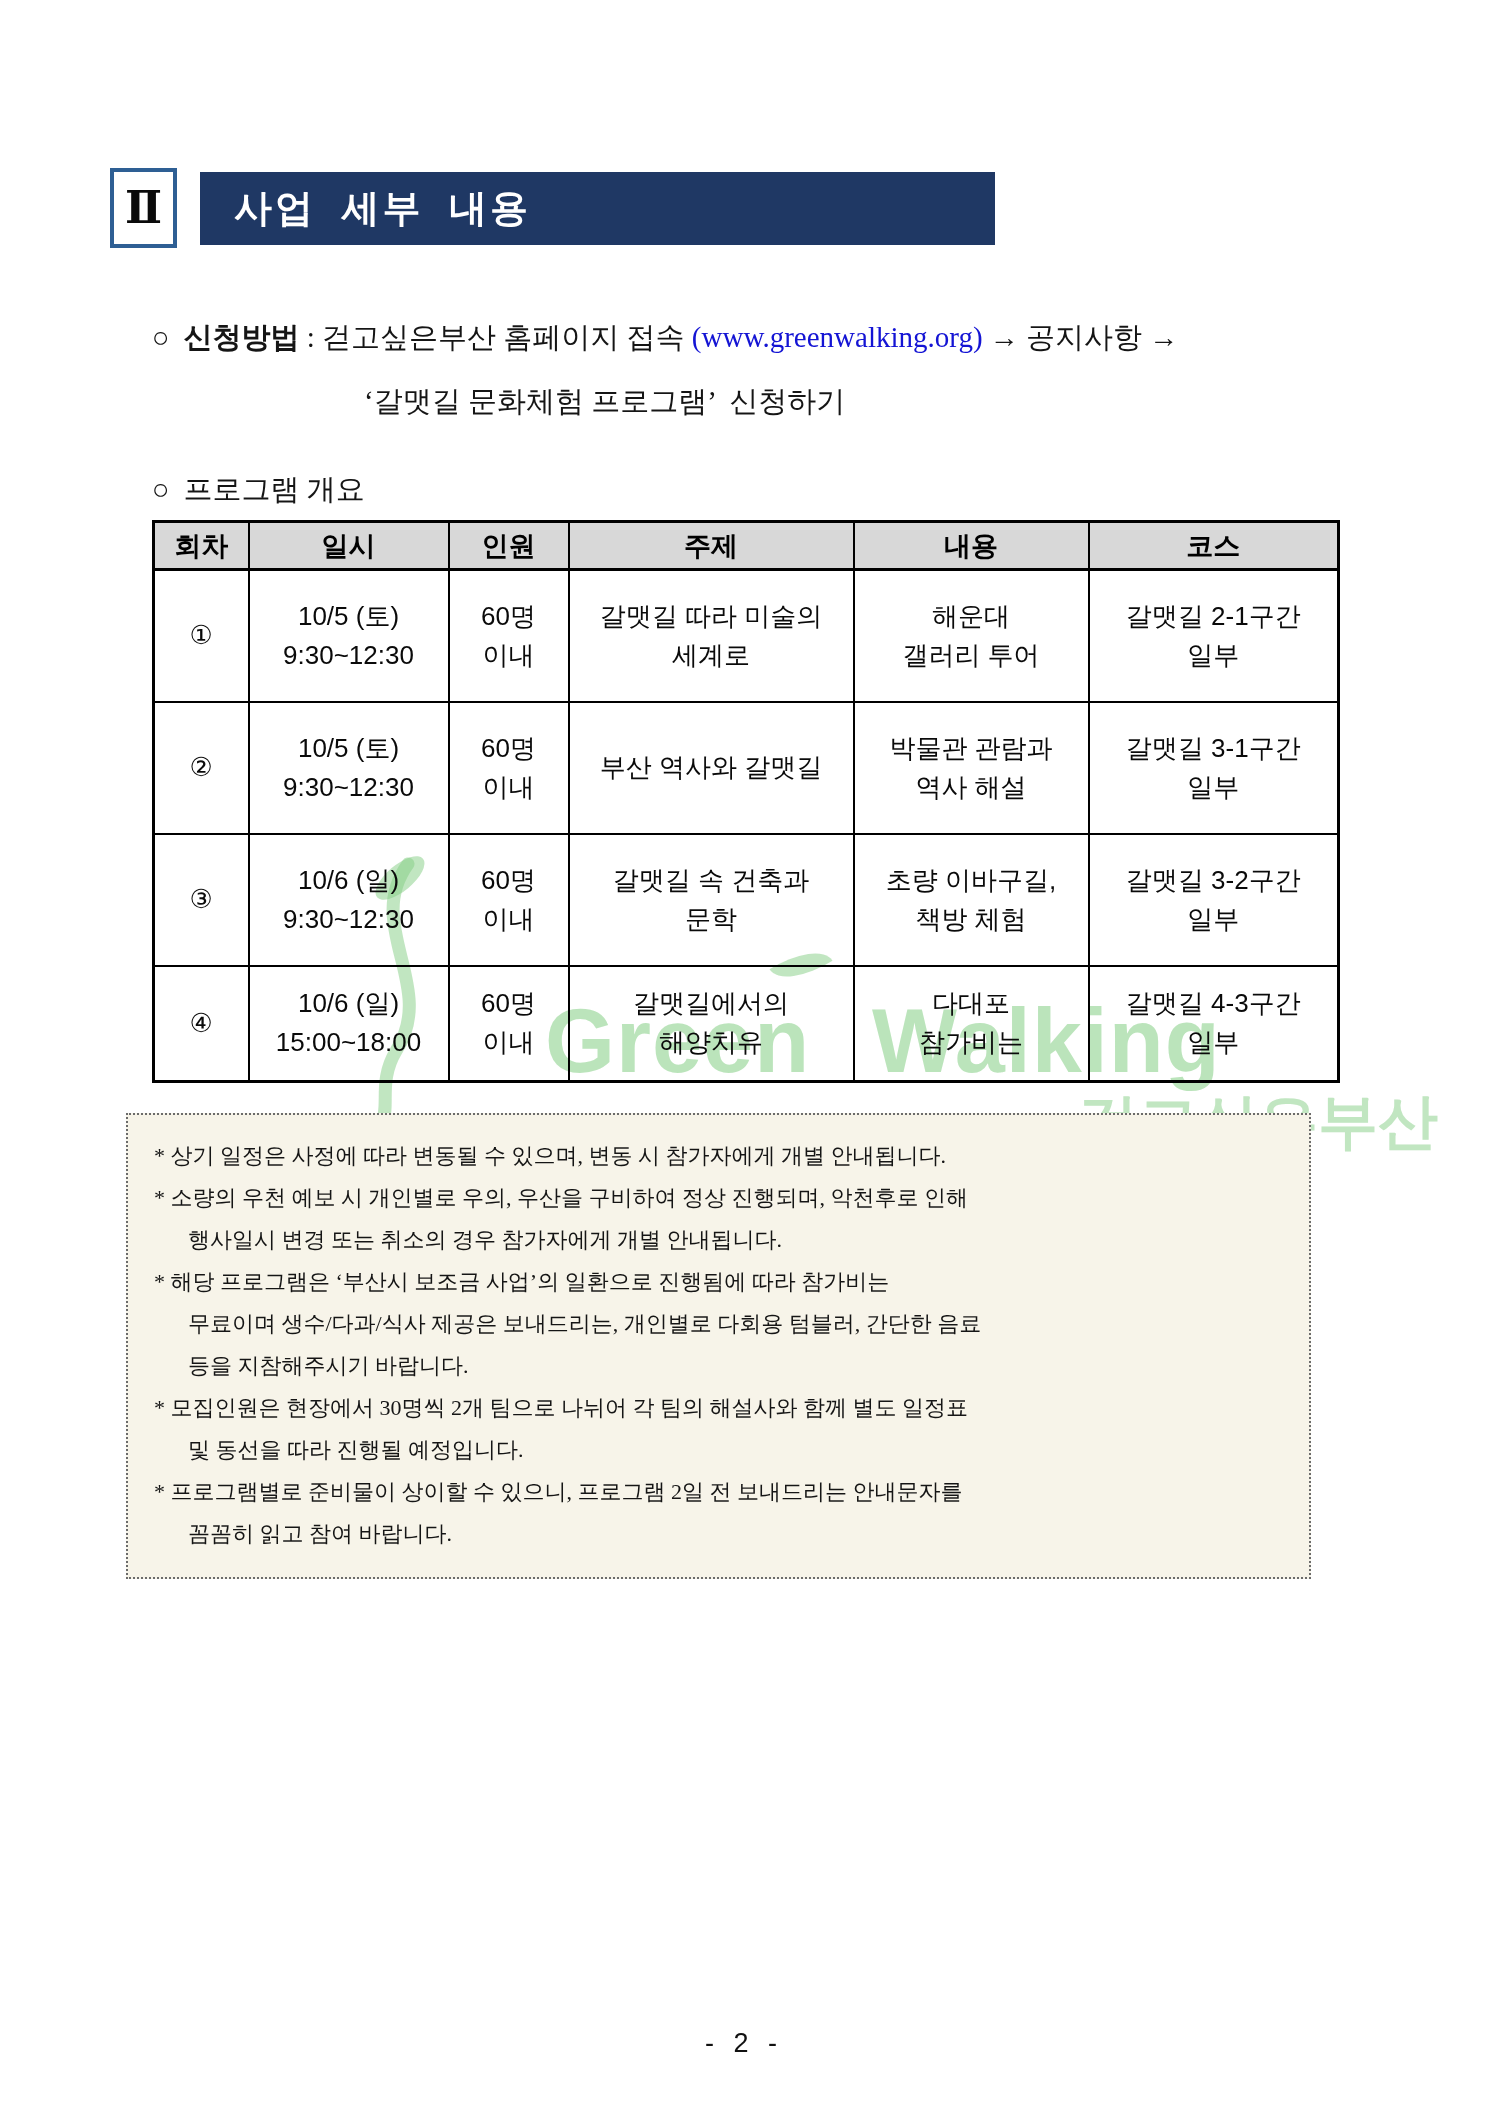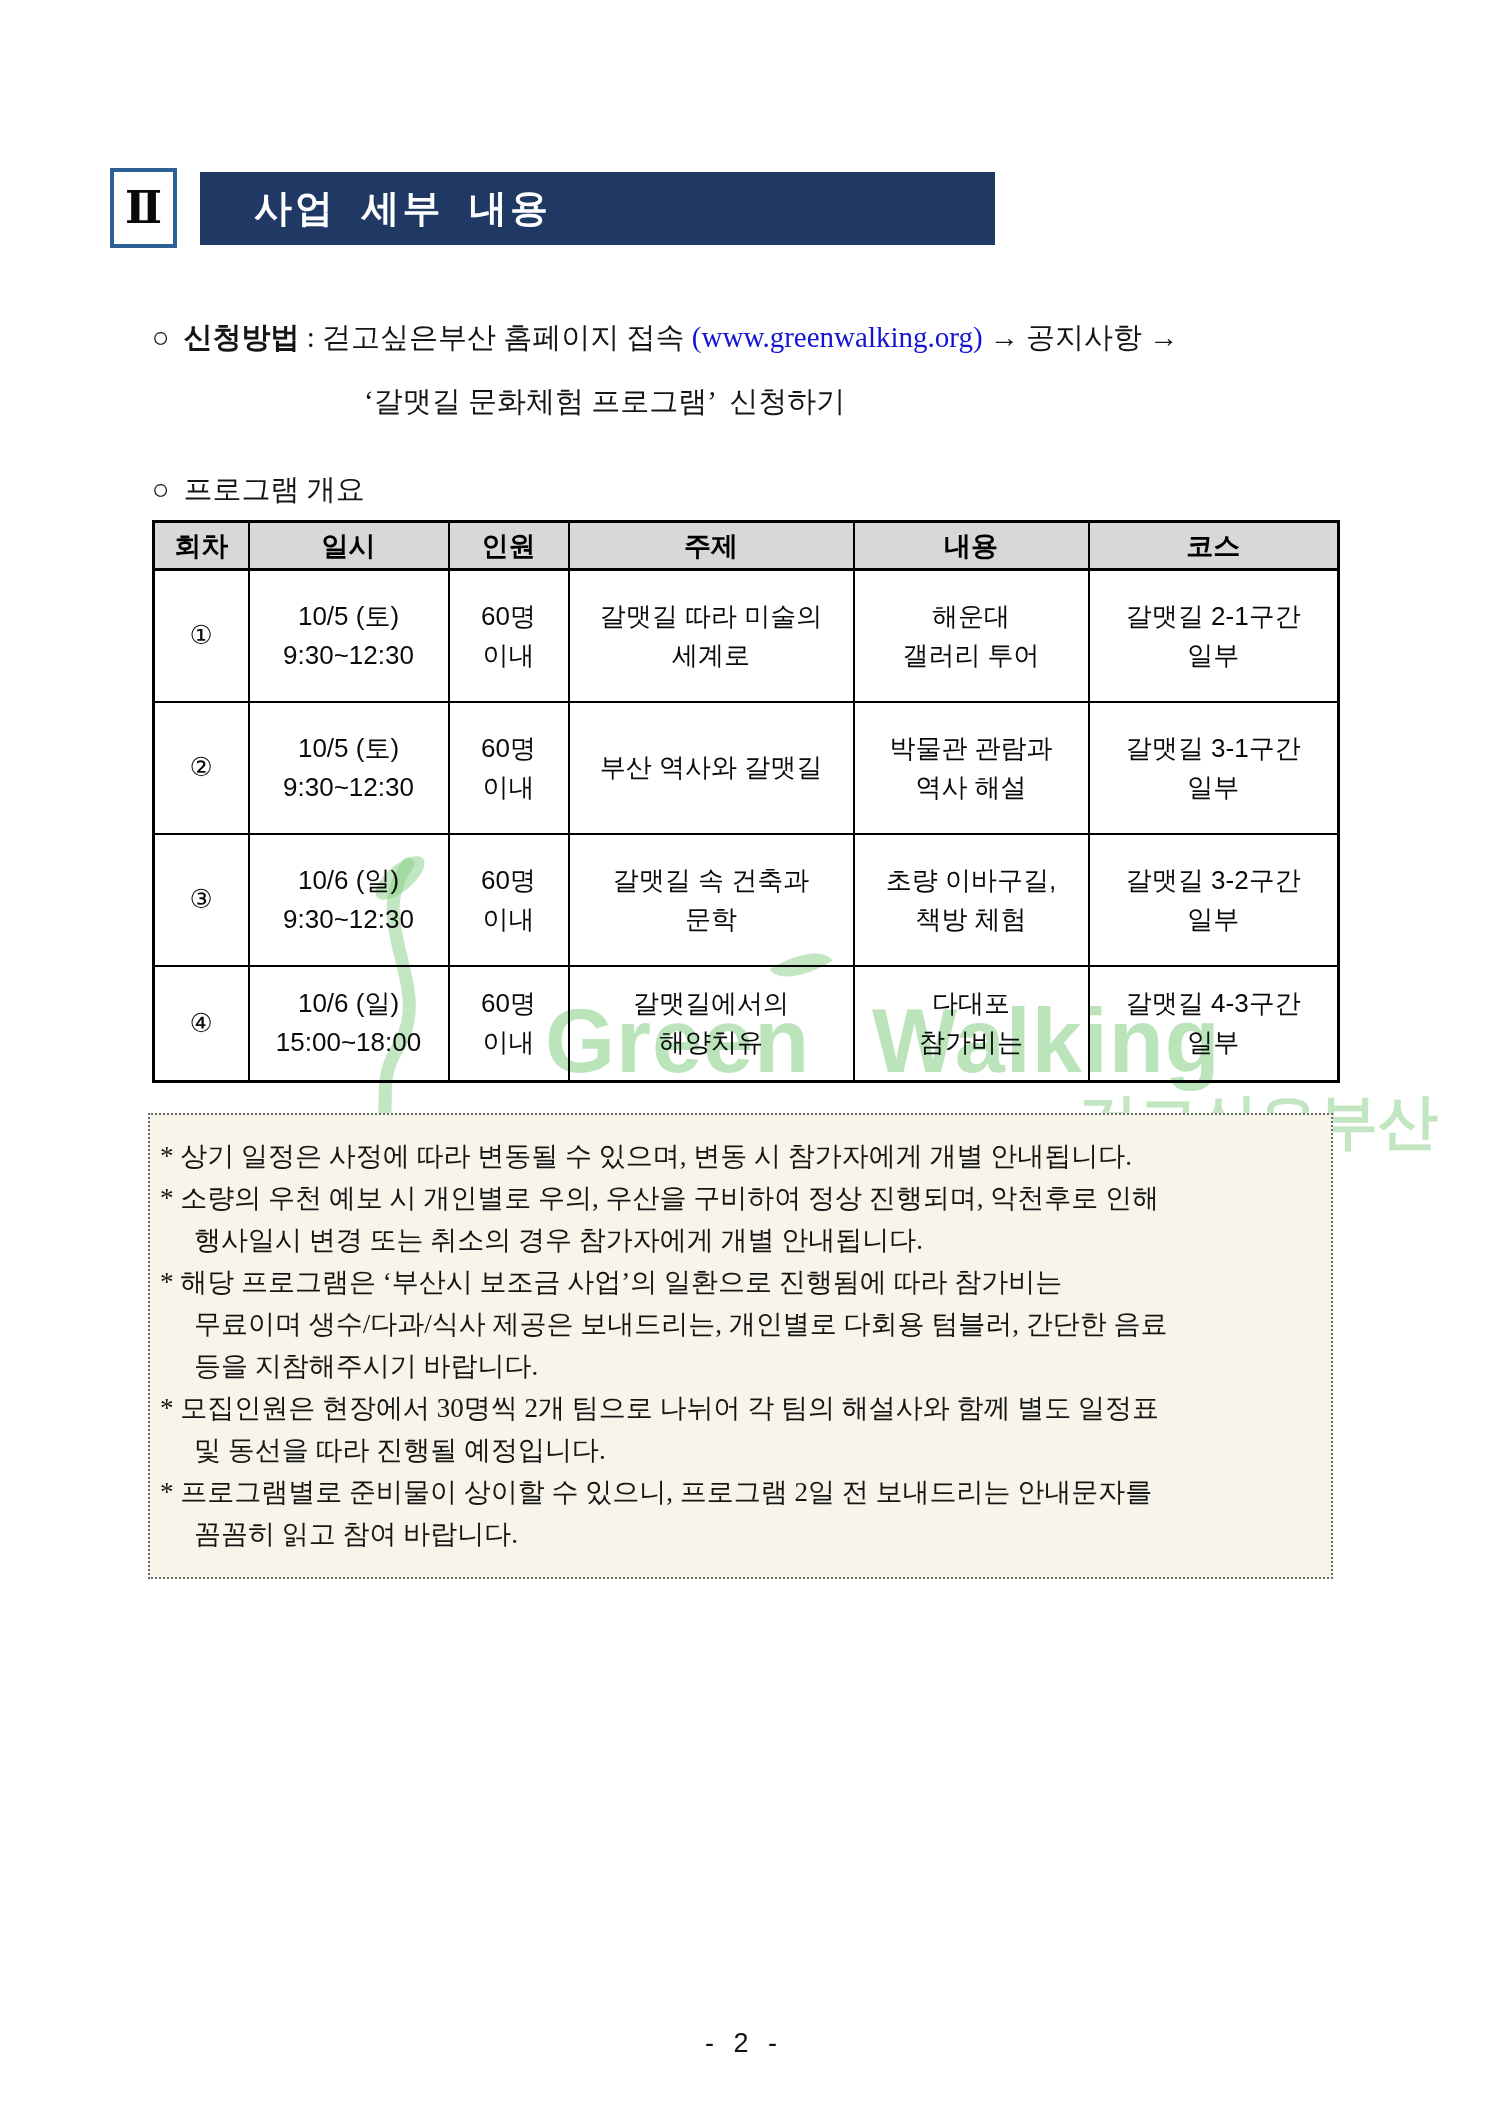--- a/index.html
+++ b/index.html
@@ -21,21 +21,21 @@
              background:rgba(132,206,132,0.5); border-radius:0 100% 0 100%;
              transform:rotate(-32deg); }
 
   
   .numeral-box { position:absolute; left:110px; top:168px; width:67px; height:80px;
                  border:4px solid #2e5f94; background:#ffffff; z-index:1;
                  display:flex; align-items:center; justify-content:center;
                  font-size:44px; font-weight:bold; color:#0a0a0a; }
   .title-bar { position:absolute; left:200px; top:172px; width:795px; height:73px;
                background:#1f3864; z-index:1; display:flex; align-items:center;
-               padding-left:54px; color:#ffffff;
+               padding-left:34px; color:#ffffff;
                font-family:"Liberation Sans","DejaVu Sans",sans-serif;
                font-size:38px; font-weight:bold; letter-spacing:3px; word-spacing:12px; }
 
   
   .application { position:absolute; left:152px; top:318px; z-index:1;
                  font-size:29px; color:#151515; }
   .app-line1 { white-space:pre; }
   .app-line2 { white-space:pre; margin-top:24px; margin-left:212px; }
   .bullet { margin-right:14px; }
   .bold { font-weight:bold; }
@@ -54,23 +54,23 @@
   .program-table th { background:#d8d8d8; height:48px; font-size:27px; font-weight:bold; color:#000; }
   .program-table td { text-align:center; vertical-align:middle; font-size:26px;
                       line-height:1.5; white-space:pre-line; color:#0a0a0a;
                       background:transparent; }
   .program-table th { border-bottom:3px solid #000; }
   .program-table tr.r td { height:132px; }
   .program-table tr.r-last td { height:116px; }
   .cell-no { font-size:31px; }
 
   
-  .notes { position:absolute; left:148px; top:1113px; width:1185px; height:466px;
+  .notes { position:absolute; left:126px; top:1113px; width:1185px; height:466px;
            z-index:1; background:#f7f4e9; border:2px dotted #6b6b6b;
-           padding:20px 10px; font-size:27px; line-height:42px; color:#151515; }
+           padding:20px 26px; font-size:22px; line-height:42px; color:#151515; }
   .note-line { white-space:pre; }
   .note-line.cont { padding-left:34px; }
 
   
   .page-number { position:absolute; left:0; top:2028px; width:100%; z-index:1;
                  text-align:center; font-family:"Liberation Sans","DejaVu Sans",sans-serif;
                  font-size:27px; color:#111; letter-spacing:6px; }
 </style>
 </head>
 <body>

